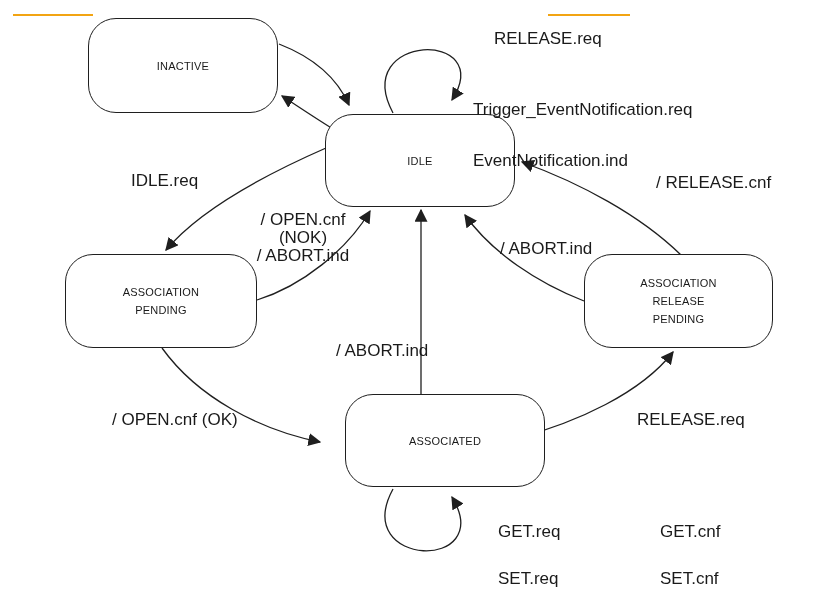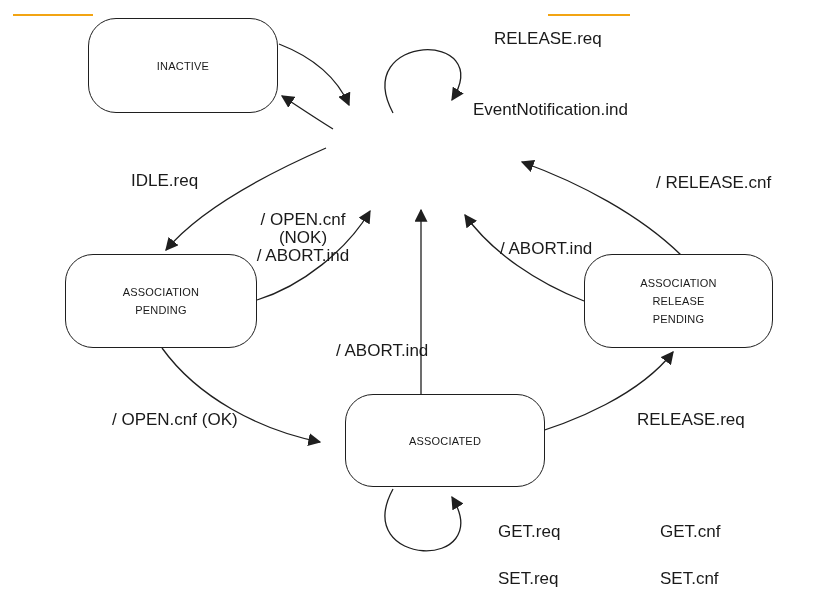--- a/index.html
+++ b/index.html
@@ -77,39 +77,43 @@
     <path class="edge" d="M 584,301 C 538,283 492,253 465,215" marker-end="url(#arrowhead)"></path>
     <path class="edge" d="M 681,255 C 640,215 580,183 522,162" marker-end="url(#arrowhead)"></path>
     <path class="edge" d="M 515,439 C 578,422 641,393 673,352" marker-end="url(#arrowhead)"></path>
     <path class="edge" d="M 393,489 C 350,568 497,572 452,497" marker-end="url(#arrowhead)"></path>
   </svg>
 
   <div class="state-box" style="left:88px; top:18px; width:190px; height:95px;">
     <span>INACTIVE</span>
   </div>
 
+  <div class="state-box" style="left:325px; top:114px; width:190px; height:93px;">
+    <span>IDLE</span>
+  </div>
 
   <div class="state-box" style="left:65px; top:254px; width:192px; height:94px;">
     <span>ASSOCIATION</span>
     <span>PENDING</span>
   </div>
 
   <div class="state-box" style="left:345px; top:394px; width:200px; height:93px;">
     <span>ASSOCIATED</span>
   </div>
 
   <div class="state-box" style="left:584px; top:254px; width:189px; height:94px;">
     <span>ASSOCIATION</span>
     <span>RELEASE</span>
     <span>PENDING</span>
   </div>
 
   <div class="edge-label" style="left:494px; top:30px;">RELEASE.req</div>
 
   <div class="edge-label" style="left:473px; top:67px;">
+    <div>Trigger_EventNotification.req</div>
     <div>EventNotification.ind</div>
   </div>
 
   <div class="edge-label" style="left:131px; top:172px;">IDLE.req</div>
 
   <div class="edge-label centered" style="left:243px; top:211px; width:120px; line-height:18px;">
     <div>/ OPEN.cnf (NOK)</div>
     <div>/ ABORT.ind</div>
   </div>
 

